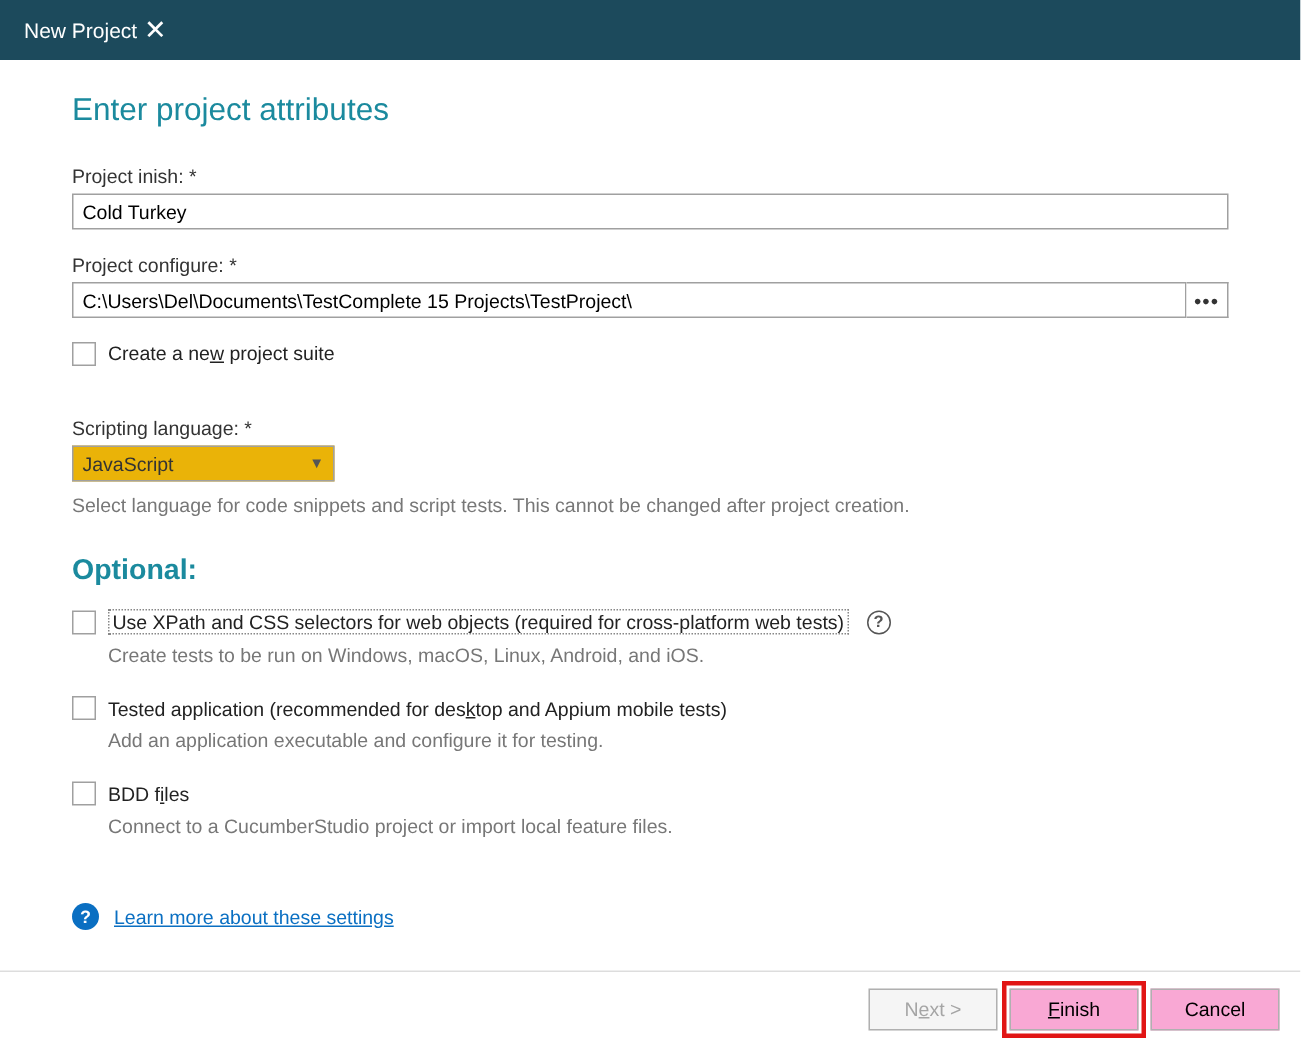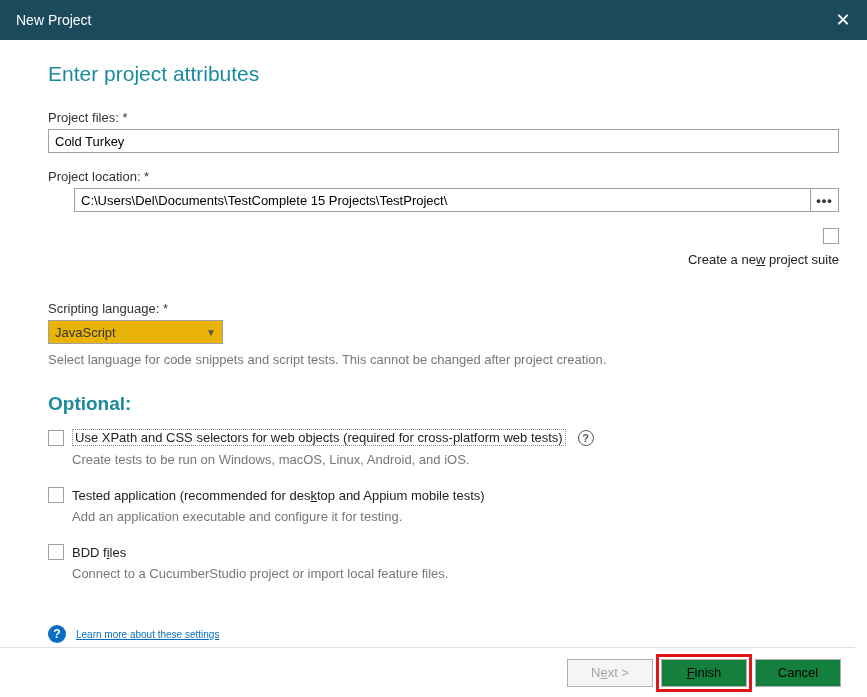--- a/index.html
+++ b/index.html
@@ -13,33 +13,32 @@
     height: 697px;
     overflow: hidden;
     position: relative;
   }
   .titlebar {
     background: #1c4a5c;
     color: #fff;
     height: 40px;
     display: flex;
     align-items: center;
-    justify-content: space-between;
     padding: 0 12px 0 16px;
   }
   .titlebar-title { font-size: 14px; }
   .close-x {
     font-size: 18px;
     line-height: 1;
     cursor: pointer;
     width: 24px;
     text-align: center;
   }
   .content {
-    padding: 22px 28px 10px 48px;
+    padding: 22px 48px 10px 48px;
   }
   .heading {
     color: #1b8a9e;
     font-size: 21px;
     font-weight: 400;
     margin: 0 0 24px 0;
   }
   .field-label {
     font-size: 13px;
     color: #333;
@@ -49,39 +48,38 @@
     width: 100%;
     height: 24px;
     border: 1px solid #a0a0a0;
     padding: 2px 6px;
     font-family: inherit;
     font-size: 13px;
     outline: none;
   }
   .field-block { margin-bottom: 16px; }
   .loc-row { display: flex; align-items: stretch; }
-  .loc-row .text-input { flex: 1; margin-left: 26px; }
+  .loc-row .text-input { flex: 1; }
   .loc-btn {
     width: 28px;
     border: 1px solid #a0a0a0;
     border-left: none;
     background: #fff;
     display: flex;
     align-items: center;
     justify-content: center;
     cursor: pointer;
     font-weight: bold;
     letter-spacing: 1px;
   }
   .check-row {
     display: flex;
-    align-items: flex-end;
+    align-items: flex-start;
     gap: 8px;
     margin-bottom: 16px;
-    flex-direction: column;
   }
   .checkbox {
     width: 16px;
     height: 16px;
     border: 1px solid #a0a0a0;
     background: #fff;
     cursor: pointer;
     flex-shrink: 0;
   }
   .select {
@@ -162,41 +160,41 @@
     display: inline-flex;
     align-items: center;
     justify-content: center;
     font-size: 12px;
     font-weight: bold;
   }
   .learn-link {
     color: #0a6fc2;
     text-decoration: underline;
     cursor: pointer;
-    font-size: 10px;
+    font-size: 13px;
   }
   .footer {
     position: absolute;
     bottom: 0;
     left: 0;
-    right: 12px;
+    right: 0;
     height: 50px;
     border-top: 1px solid #ddd;
     display: flex;
     align-items: center;
     justify-content: flex-end;
     padding: 0 14px;
     gap: 8px;
     background: #fff;
   }
   .btn {
     min-width: 86px;
     height: 28px;
     border: 1px solid #b0b0b0;
-    background: #15803d;
+    background: #f9a8d4;
     font-family: inherit;
     font-size: 13px;
     cursor: pointer;
     padding: 0 12px;
   }
   .btn.disabled {
     color: #a5a5a5;
     background: #f5f5f5;
     cursor: default;
   }
@@ -211,26 +209,26 @@
 
 <div class="titlebar">
   <span class="titlebar-title">New Project</span>
   <span class="close-x">✕</span>
 </div>
 
 <div class="content">
   <h1 class="heading">Enter project attributes</h1>
 
   <div class="field-block">
-    <div class="field-label">Project files: *</div>
+    <div class="field-label">Project inish: *</div>
     <input class="text-input" type="text" value="Cold Turkey" style="">
   </div>
 
   <div class="field-block">
-    <div class="field-label">Project location: *</div>
+    <div class="field-label">Project configure: *</div>
     <div class="loc-row">
       <input class="text-input" type="text" value="C:\Users\Del\Documents\TestComplete 15 Projects\TestProject\" style="">
       <div class="loc-btn">
         <span>•••</span>
       </div>
     </div>
   </div>
 
   <div class="field-block">
     <div class="check-row">

